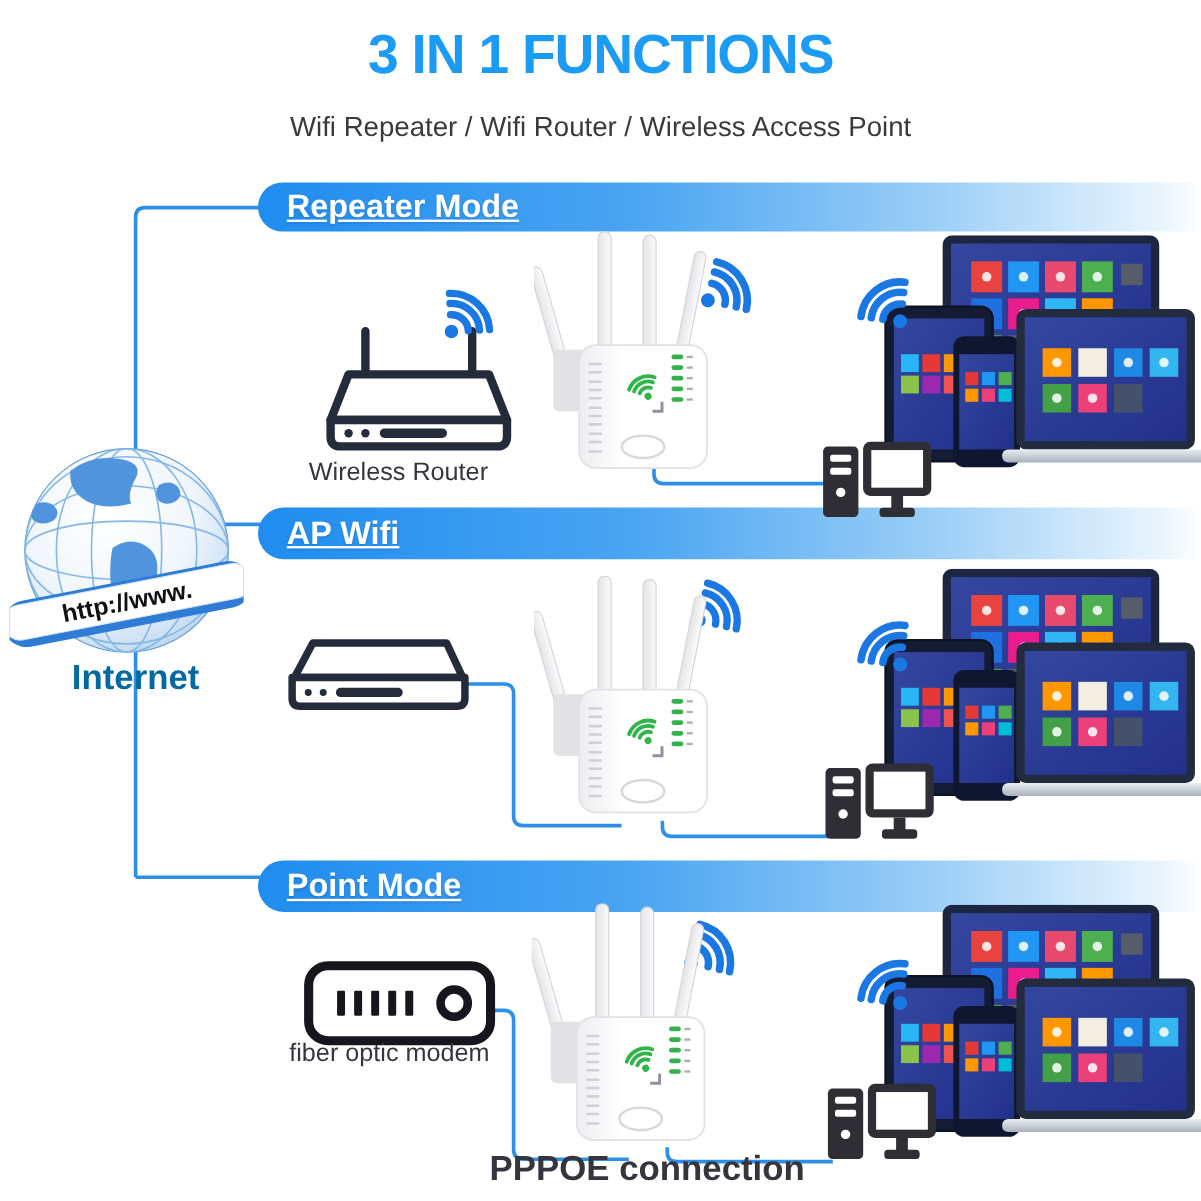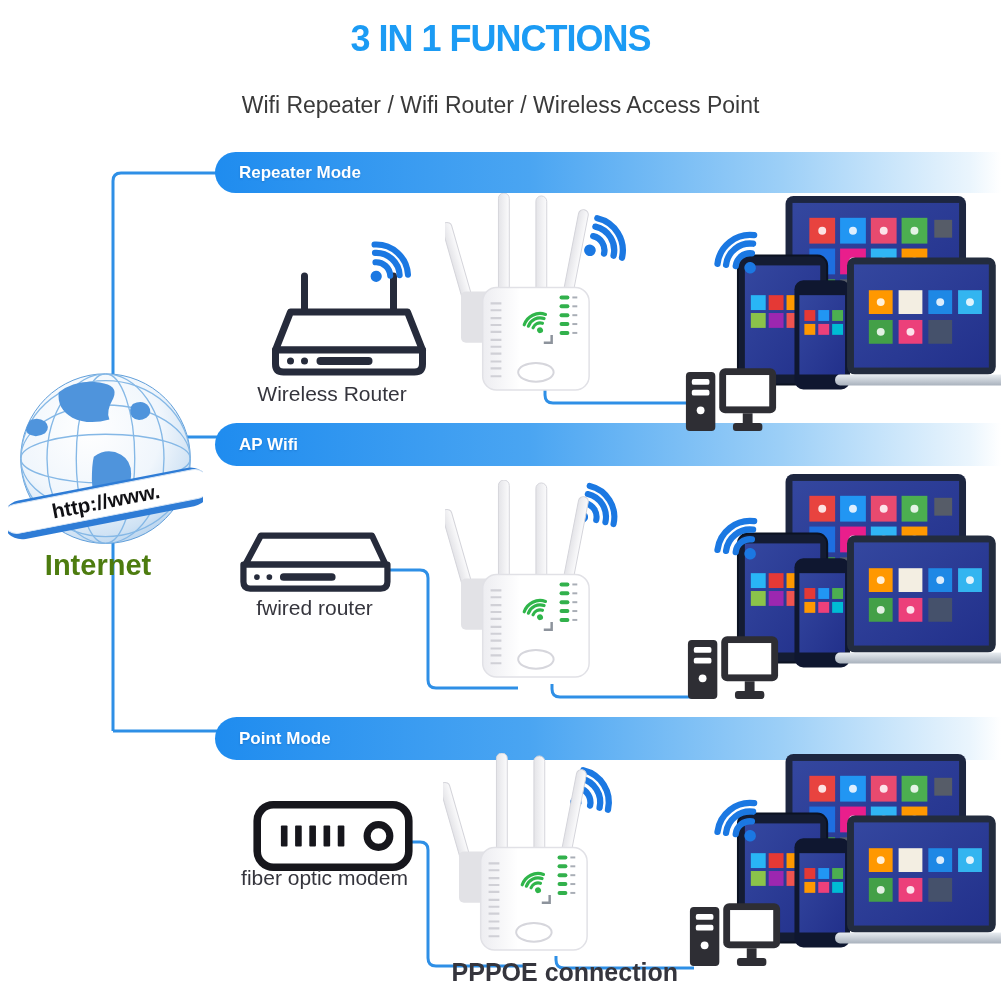--- a/index.html
+++ b/index.html
@@ -1,41 +1,41 @@
 <!DOCTYPE html>
 <html><head>
 <meta charset="utf-8">
 <style>
   html,body{margin:0;padding:0;background:#fff;}
   #stage{position:relative;width:1001px;height:1001px;background:#fff;overflow:hidden;
          font-family:"Liberation Sans",sans-serif;}
   .abs{position:absolute;}
 
   
-  .title{top:18px;left:0;right:0;text-align:center;font-size:36px;font-weight:800;
+  .title{top:18px;left:0;right:0;text-align:center;font-size:46px;font-weight:800;
          letter-spacing:-1px;color:#1b9bf4;z-index:2;}
   .subtitle{top:92px;left:0;right:0;text-align:center;font-size:23px;color:#3a3a3a;z-index:2;}
 
   
   .cables{left:0;top:0;width:1001px;height:1001px;z-index:1;}
 
   
-  .mode-bar{left:215px;width:786px;z-index:2;color:#fff;font-weight:bold;font-size:17px;
+  .mode-bar{left:215px;width:786px;z-index:2;color:#fff;font-weight:bold;font-size:27px;
             padding-left:24px;box-sizing:border-box;
             background:linear-gradient(90deg,#1f8cef 0%,#4aa5f2 40%,#9ccff7 72%,#eaf5fd 96%,rgba(255,255,255,0) 100%);
             border-radius:22px 0 0 22px;display:flex;align-items:center;
-            text-shadow:0 1px 2px rgba(0,60,130,.25);}
+            text-shadow:0 1px 2px rgba(0,60,130,.25);text-decoration:underline;}
   #bar-repeater{top:152px;height:41px;}
   #bar-ap{top:423px;height:43px;}
   #bar-router{top:717px;height:43px;}
 
   
   .globe{left:8px;top:363px;width:195px;height:200px;z-index:3;}
-  .internet-label{left:18px;top:549px;width:160px;text-align:center;font-size:29px;
-                  font-weight:bold;color:#4d7c0f;z-index:4;}
+  .internet-label{left:33px;top:549px;width:160px;text-align:center;font-size:29px;
+                  font-weight:bold;color:#0369a1;z-index:4;}
 
   
   .wifi{color:#1b78e2;z-index:2;}
   .icon{z-index:2;}
   .repeater{z-index:3;}
   .dev-label{font-size:21px;font-weight:normal;color:#35353d;text-align:center;z-index:2;}
 
   
   #wrouter{left:256px;top:266px;width:186px;height:118px;}
   #wifi-s1-router{left:360px;top:231px;width:60px;height:60px;transform:rotate(42deg);}
@@ -56,21 +56,21 @@
   #pc-2{left:684px;top:634px;width:98px;height:71px;}
 
   
   #modem{left:252px;top:800px;width:162px;height:72px;}
   #label-s3{left:212px;top:866px;width:225px;}
   #repeater-3{left:443px;top:753px;width:168px;height:202px;}
   #wifi-s3-rep{left:563px;top:760px;width:62px;height:62px;transform:rotate(58deg);}
   #cluster-3{left:698px;top:754px;width:303px;height:238px;}
   #wifi-s3-clu{left:706px;top:788px;width:62px;height:62px;transform:rotate(-38deg);}
   #pc-3{left:686px;top:901px;width:98px;height:71px;}
-  #pppoe-label{left:408px;top:958px;width:270px;text-align:right;font-size:25px;
+  #pppoe-label{left:408px;top:958px;width:270px;text-align:left;font-size:29px;
                font-weight:bold;color:#35353d;z-index:4;}
 </style>
 </head>
 <body>
 
 <div id="stage">
 
   <svg width="0" height="0" style="position:absolute" aria-hidden="true">
     <defs>
       <linearGradient id="scrGrad" x1="0" y1="0" x2="1" y2="1">
@@ -294,21 +294,20 @@
 
   <svg id="wiredrouter" class="abs icon" viewBox="0 0 175 82">
     <g stroke="#262b3b" stroke-width="6.5" stroke-linecap="round" stroke-linejoin="round" fill="#fff">
       <path d="M32,10 L148,10 L162,40 L16,40 Z"></path>
       <path d="M14,40 H164 v18 q0,7 -7,7 H21 q-7,0 -7,-7 z"></path>
     </g>
     <circle cx="28" cy="53" r="3" fill="#262b3b"></circle>
       <circle cx="41" cy="53" r="3" fill="#262b3b"></circle>
     <rect x="52" y="49" width="58" height="8" rx="4" fill="#262b3b"></rect>
   </svg>
-  <div id="label-s2" class="abs dev-label">fwired router</div>
   <svg id="repeater-2" class="abs repeater" viewBox="0 0 170 205">
       <use href="#repeater-glyph"></use>
     </svg>
   <svg id="wifi-s2-rep" class="abs wifi" viewBox="0 0 64 64">
       <use href="#wifi-glyph"></use>
     </svg>
   <svg id="cluster-2" class="abs icon" viewBox="0 0 305 240">
       <use href="#cluster-glyph"></use>
     </svg>
   <svg id="wifi-s2-clu" class="abs wifi" viewBox="0 0 64 64">

